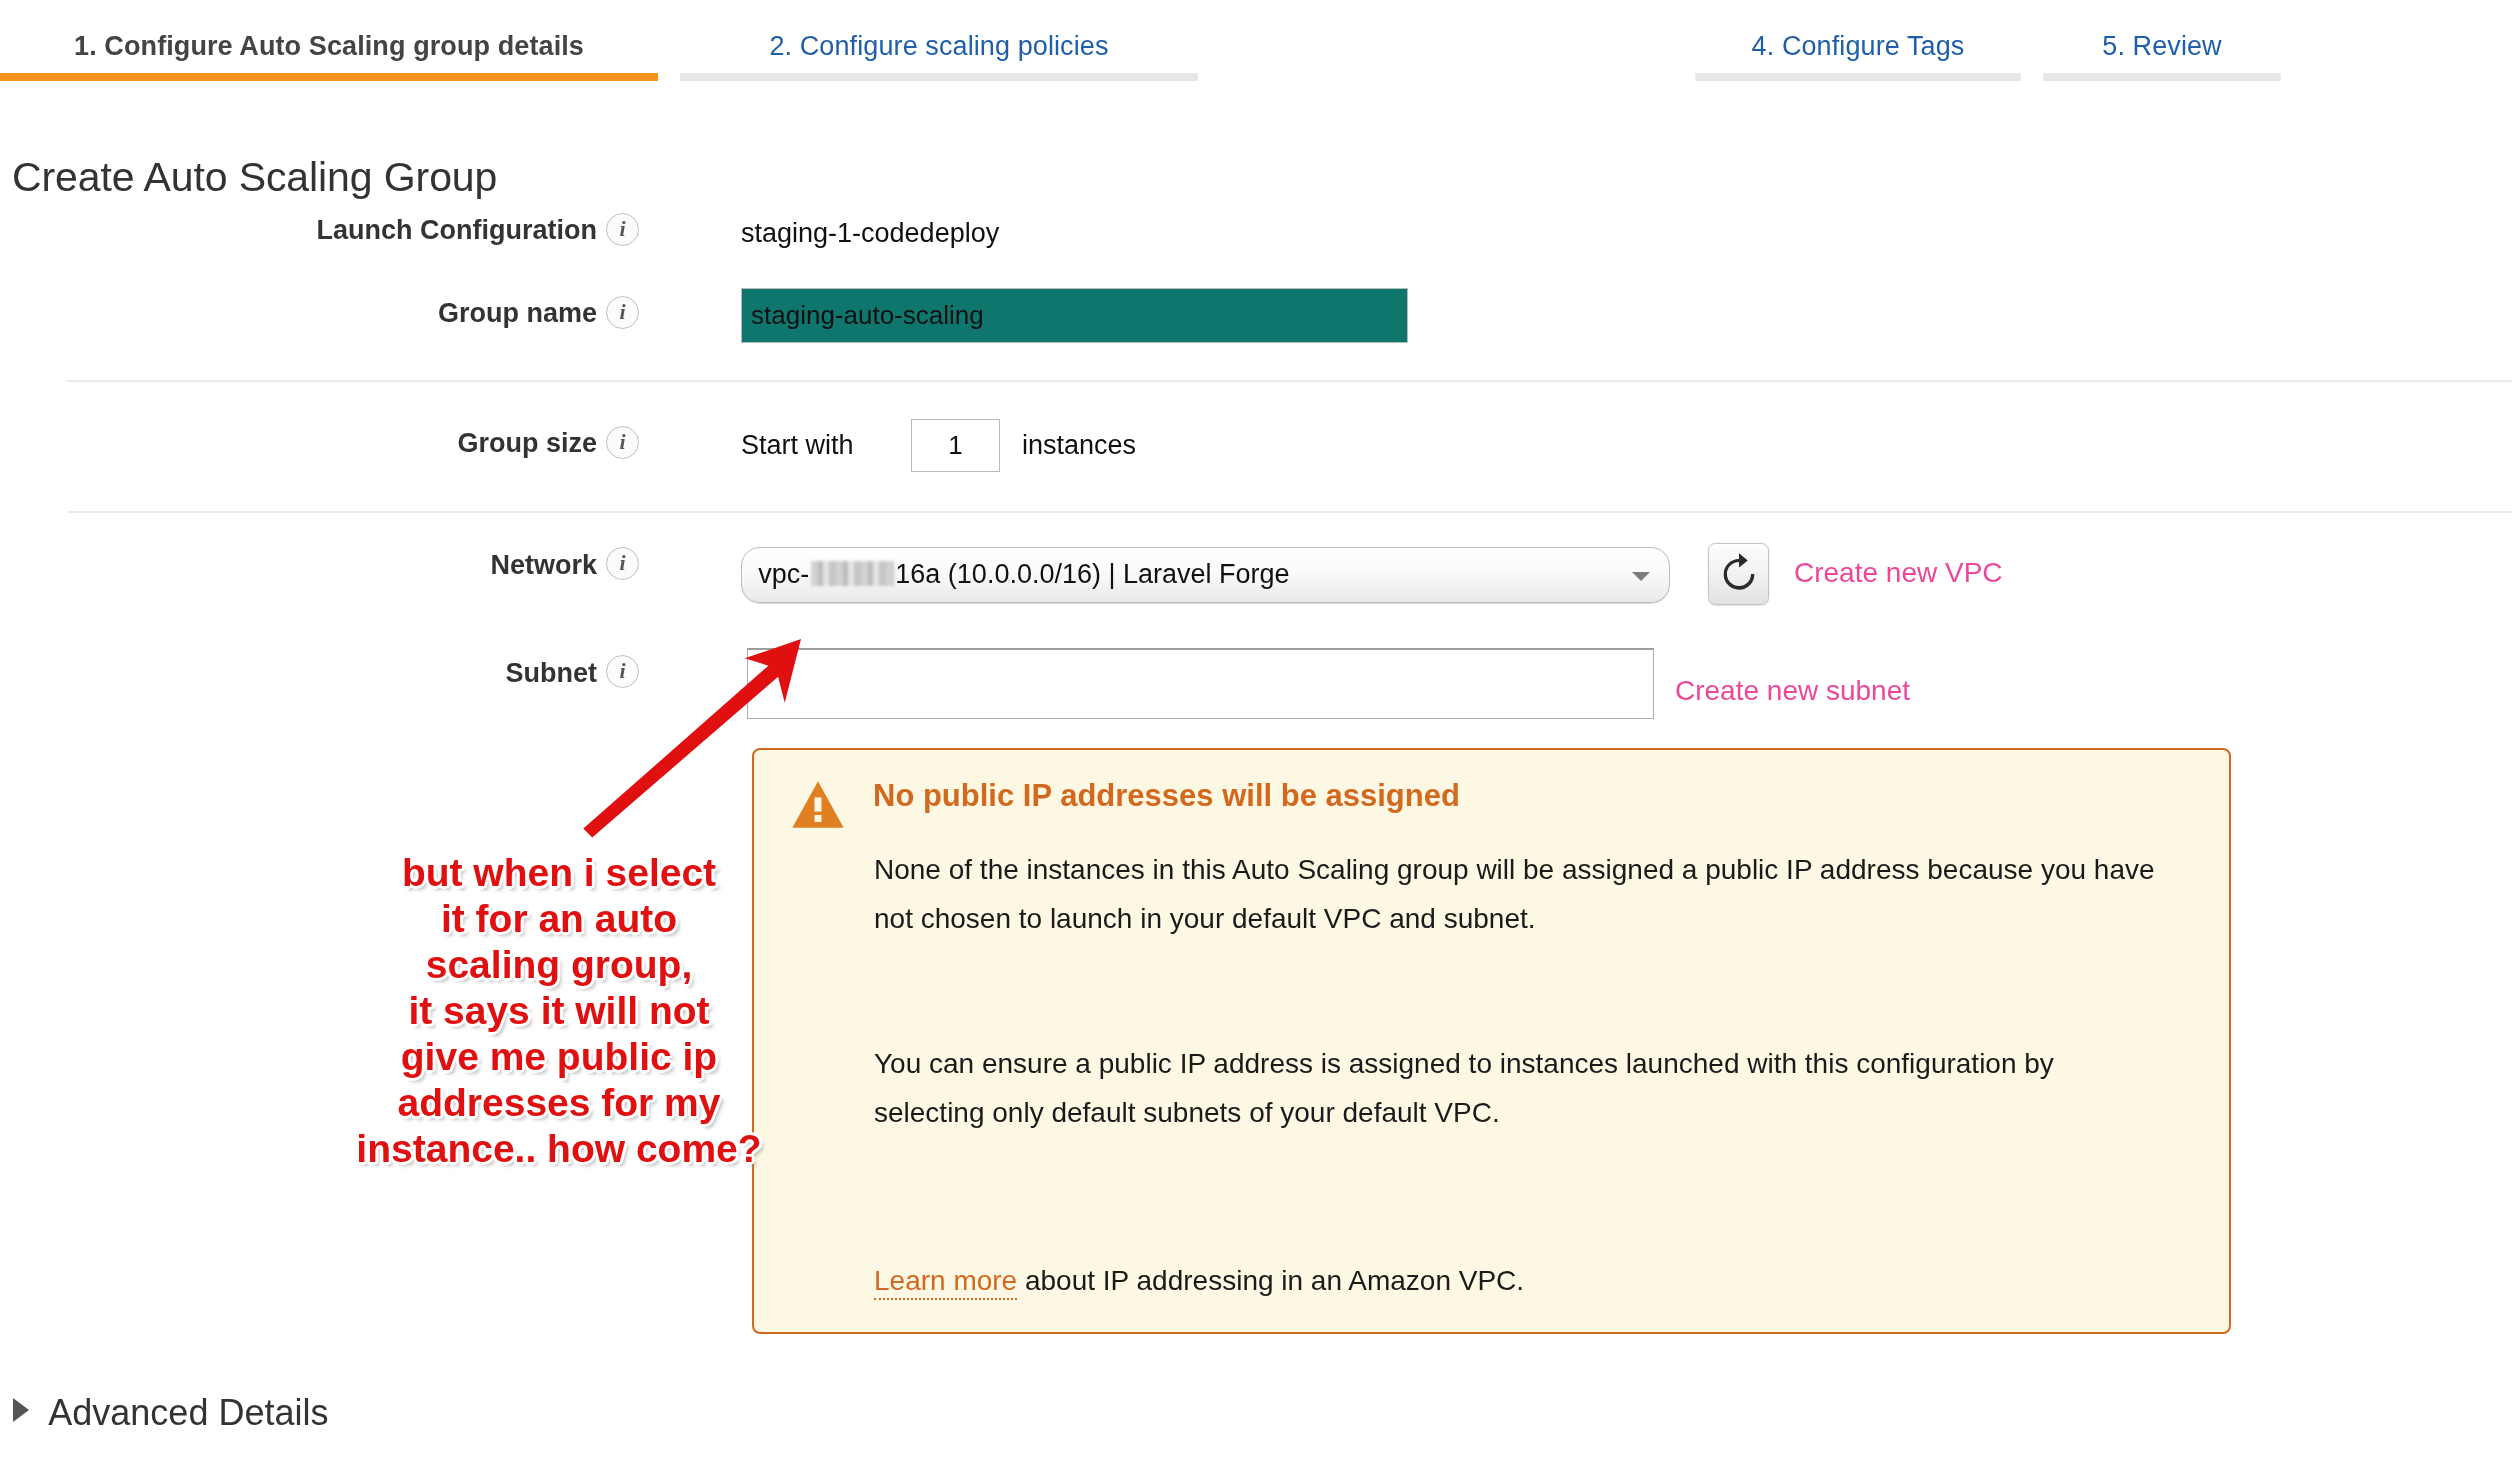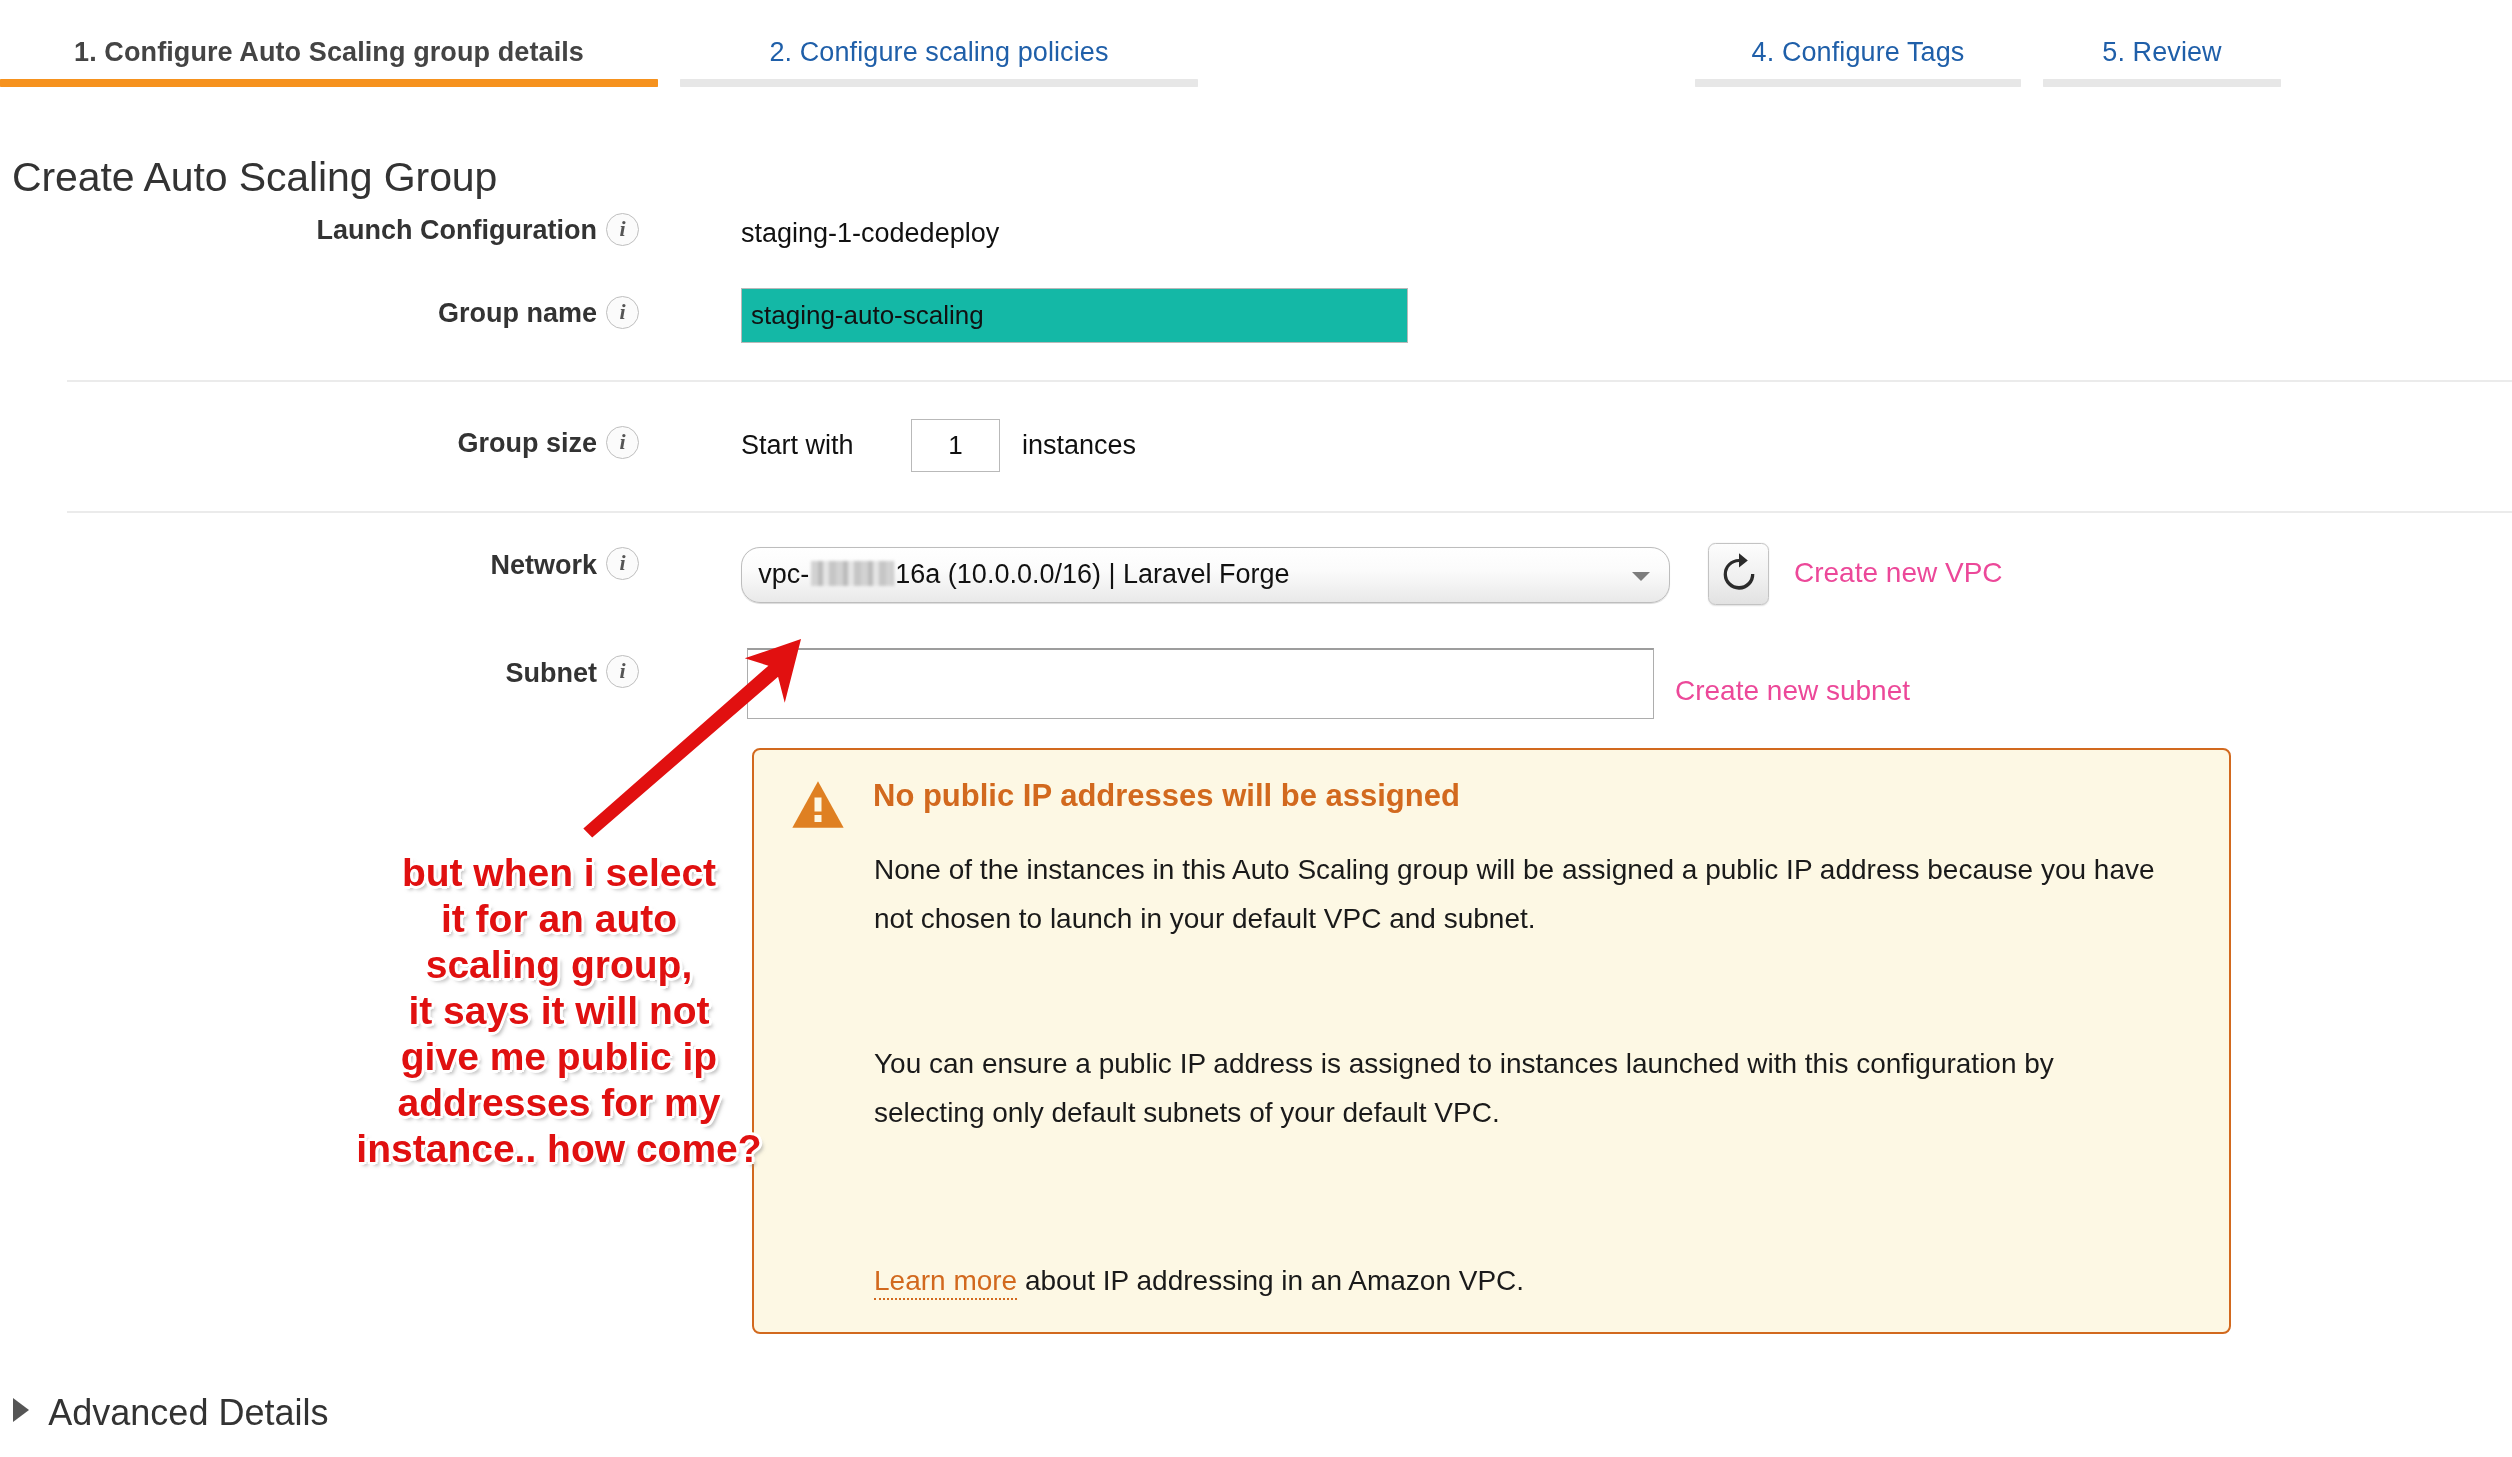--- a/index.html
+++ b/index.html
@@ -12,21 +12,21 @@
     height: 1458px;
     position: relative;
     font-family: "Liberation Sans", sans-serif;
     color: #111111;
     overflow: hidden;
   }
 
   
   .tabs {
     position: absolute;
-    top: 16px;
+    top: 10px;
     left: 0;
     width: 2040px;
     height: 80px;
   }
   .tab {
     position: absolute;
     top: 0;
     height: 80px;
     box-sizing: border-box;
     padding-top: 21px;
@@ -100,21 +100,21 @@
     font-size: 27px;
     color: #111111;
     white-space: nowrap;
   }
 
   
   .text-input {
     position: absolute;
     box-sizing: border-box;
     border: 1.5px solid #b9b9b9;
-    background: #14b8a6;
+    background: #0f766e;
     font-family: "Liberation Sans", sans-serif;
     font-size: 26px;
     color: #111111;
     padding: 0 9px;
     outline: none;
   }
   .num-input {
     position: absolute;
     box-sizing: border-box;
     border: 1.5px solid #b9b9b9;

